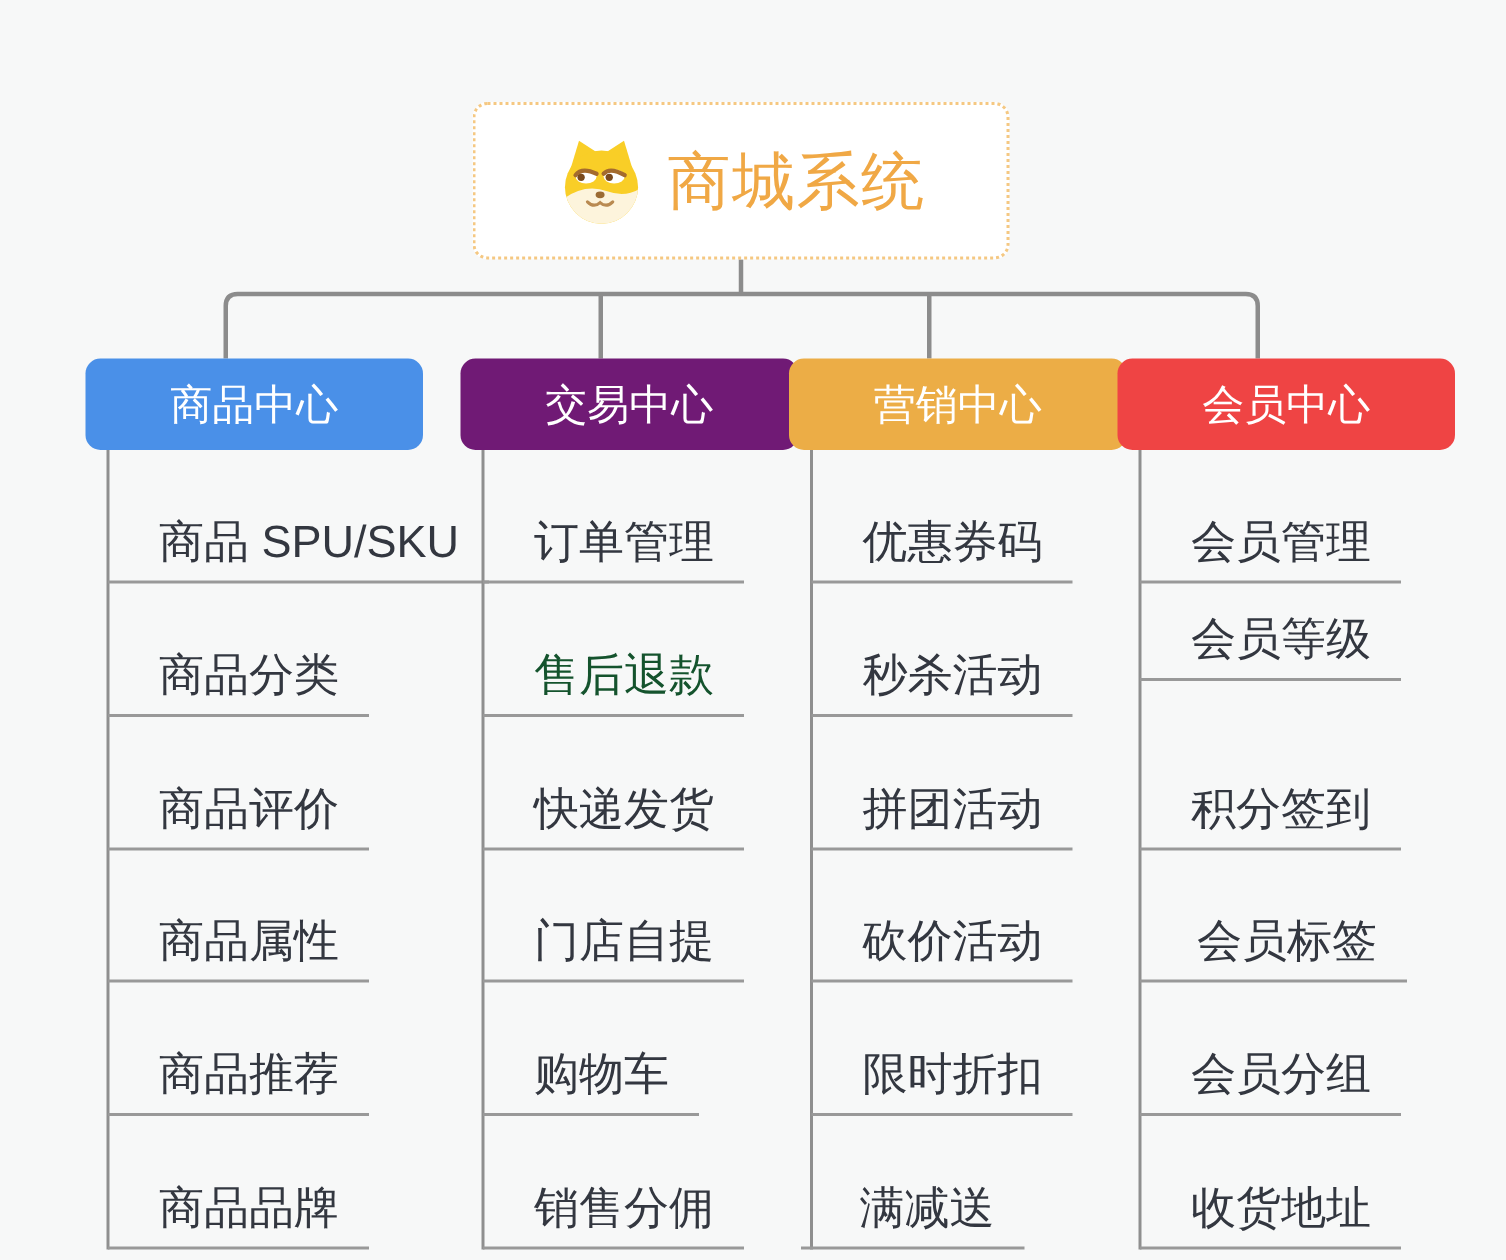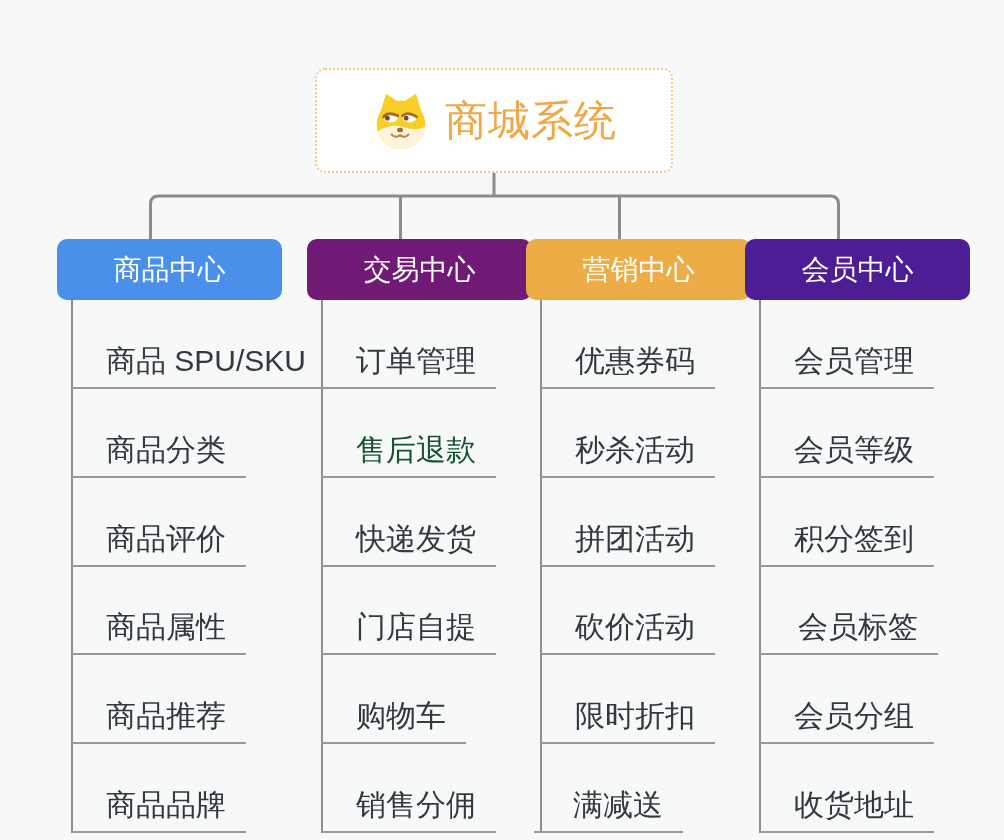--- a/index.html
+++ b/index.html
@@ -124,23 +124,23 @@
       <div class="leaf-node" style="left: 322px; top: 666px; color: rgb(51, 55, 64); border-bottom-color: rgb(153, 153, 153);">购物车</div>
       <div class="leaf-node" style="left: 322px; top: 755px; color: rgb(51, 55, 64); border-bottom-color: rgb(153, 153, 153);">销售分佣</div>
       <div class="branch-node" style="left: 526px; background-color: rgb(236, 173, 70);">营销中心</div>
       <div class="spine" style="left: 540px; top: 268px; height: 533px;"></div>
       <div class="leaf-node" style="left: 541px; top: 311px; color: rgb(51, 55, 64); border-bottom-color: rgb(153, 153, 153);">优惠券码</div>
       <div class="leaf-node" style="left: 541px; top: 400px; color: rgb(51, 55, 64); border-bottom-color: rgb(153, 153, 153);">秒杀活动</div>
       <div class="leaf-node" style="left: 541px; top: 489px; color: rgb(51, 55, 64); border-bottom-color: rgb(153, 153, 153);">拼团活动</div>
       <div class="leaf-node" style="left: 541px; top: 577px; color: rgb(51, 55, 64); border-bottom-color: rgb(153, 153, 153);">砍价活动</div>
       <div class="leaf-node" style="left: 541px; top: 666px; color: rgb(51, 55, 64); border-bottom-color: rgb(153, 153, 153);">限时折扣</div>
       <div class="leaf-node" style="left: 534px; top: 755px; color: rgb(51, 55, 64); border-bottom-color: rgb(153, 153, 153); padding-left: 39px;">满减送</div>
-      <div class="branch-node" style="left: 745px; background-color: #4c1d95;">会员中心</div>
+      <div class="branch-node" style="left: 745px; background-color: #ef4444;">会员中心</div>
       <div class="spine" style="left: 759px; top: 268px; height: 533px;"></div>
       <div class="leaf-node" style="left: 760px; top: 311px; color: rgb(51, 55, 64); border-bottom-color: rgb(153, 153, 153);">会员管理</div>
-      <div class="leaf-node" style="left: 760px; top: 400px; color: rgb(51, 55, 64); border-bottom-color: rgb(153, 153, 153);">会员等级</div>
+      <div class="leaf-node" style="left: 760px; top: 376px; color: rgb(51, 55, 64); border-bottom-color: rgb(153, 153, 153);">会员等级</div>
       <div class="leaf-node" style="left: 760px; top: 489px; color: rgb(51, 55, 64); border-bottom-color: rgb(153, 153, 153);">积分签到</div>
       <div class="leaf-node" style="left: 760px; top: 577px; color: rgb(51, 55, 64); border-bottom-color: rgb(153, 153, 153); padding-left: 38px;">会员标签</div>
       <div class="leaf-node" style="left: 760px; top: 666px; color: rgb(51, 55, 64); border-bottom-color: rgb(153, 153, 153);">会员分组</div>
       <div class="leaf-node" style="left: 760px; top: 755px; color: rgb(51, 55, 64); border-bottom-color: rgb(153, 153, 153);">收货地址</div>
     </div>
 
 </div>
 
 </body></html>

